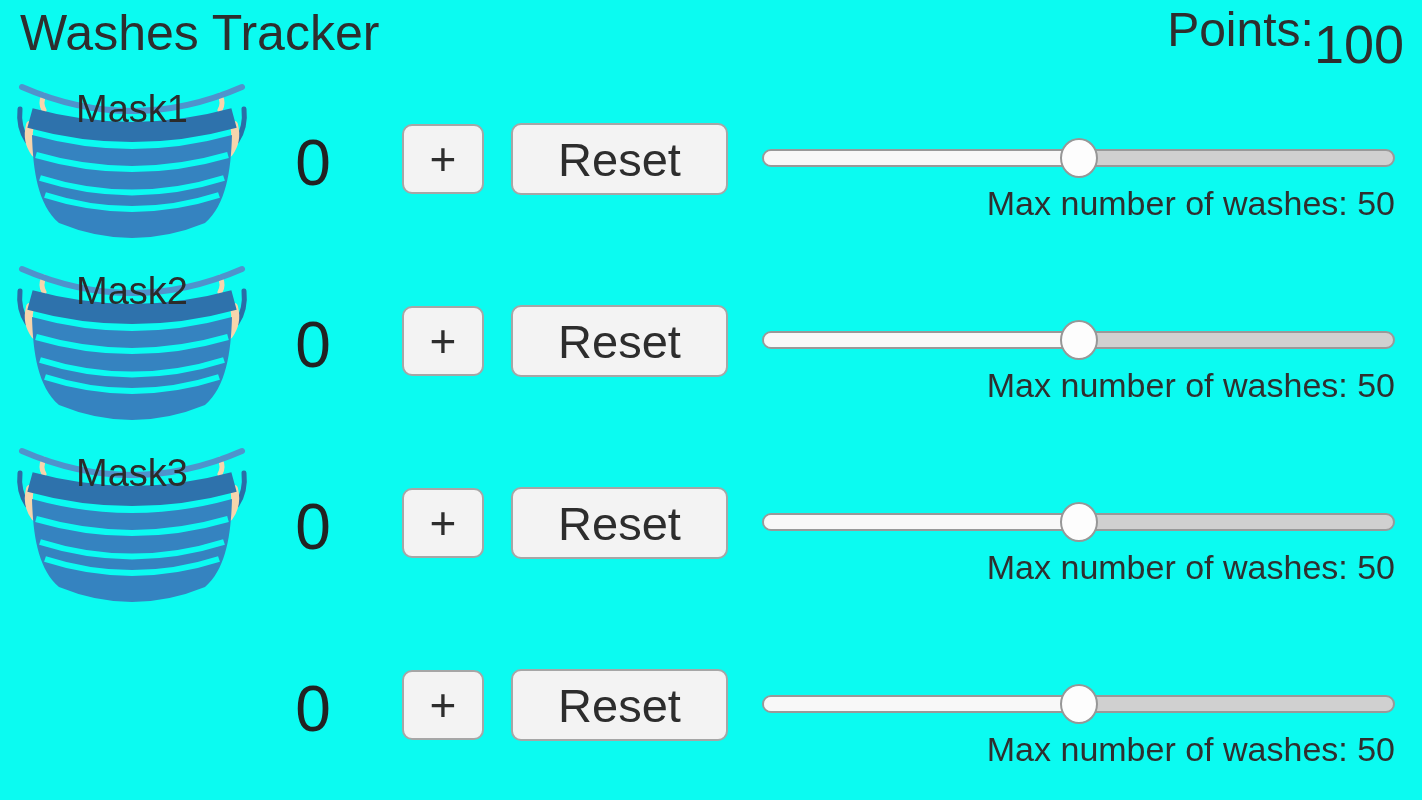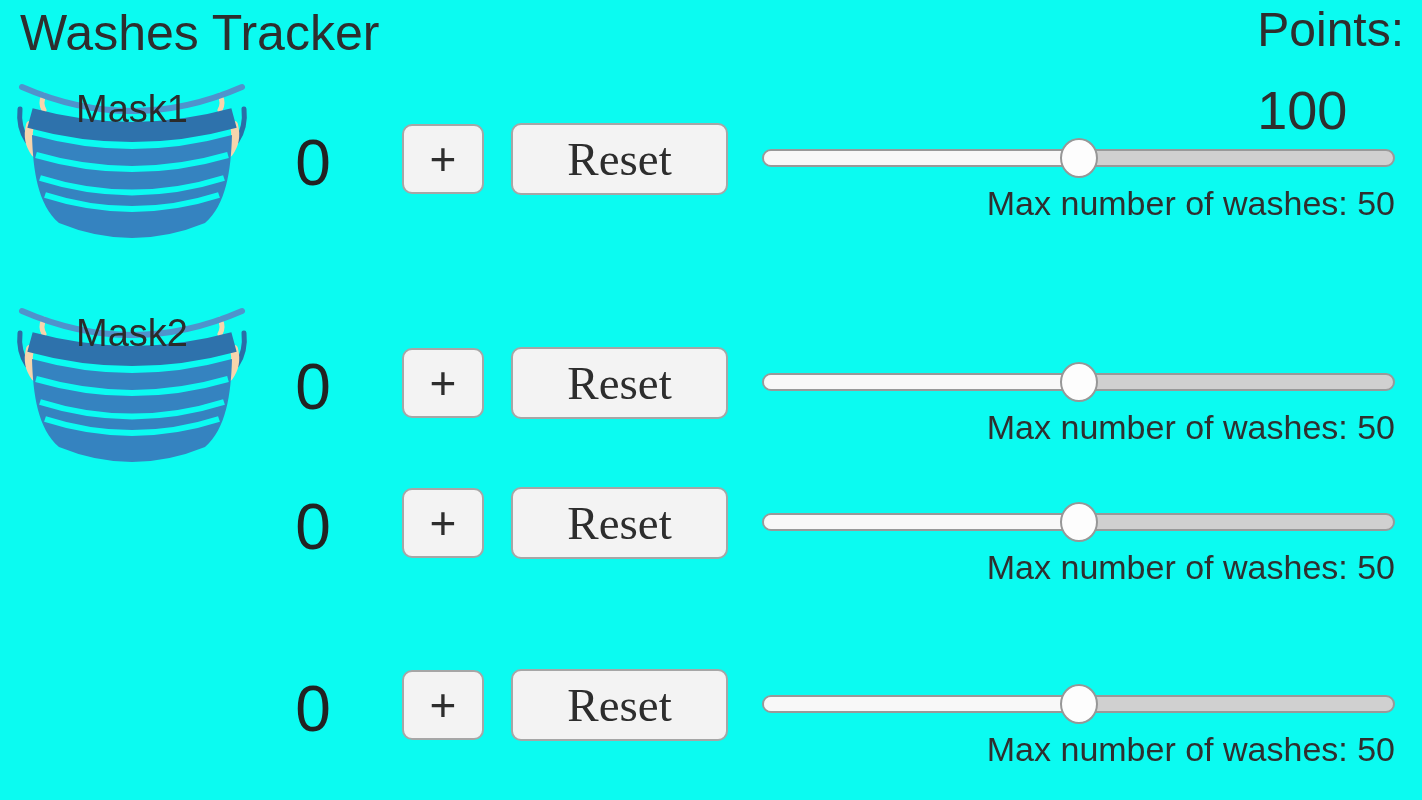--- a/index.html
+++ b/index.html
@@ -26,29 +26,29 @@
   .app{position:absolute;inset:0;border-radius:23px;}
 
   
   .title{
     position:absolute;left:20px;top:4px;
     font-size:50px;font-weight:400;color:var(--text);
     letter-spacing:0px;
   }
   .points{
     position:absolute;right:18px;top:2px;
-    display:flex;align-items:flex-start;flex-direction:column;
+    display:flex;align-items:flex-start;
   }
   .points-label{font-size:48px;color:var(--text);}
-  .points-value{font-size:54px;color:var(--text);margin-top:22px;}
+  .points-value{font-size:54px;color:var(--text);margin-top:11px;}
 
   
   .row{position:absolute;left:0;width:1422px;height:182px;}
   .row.r0{top:82px;padding-left:47px;}
-  .row.r1{top:264px;margin-top:42px;}
+  .row.r1{top:264px;}
   .row.r2{top:446px;}
   .row.r3{top:628px;}
 
   .mask{
     position:absolute;left:16px;top:0px;width:232px;height:160px;
   }
   .mask svg{position:absolute;left:0;top:0;overflow:visible;}
   .mask-label{
     position:absolute;left:0;top:6px;width:232px;
     text-align:center;font-size:38px;color:#2b2b2b;
@@ -64,21 +64,21 @@
     background:var(--btn-bg);
     border:2px solid var(--btn-border);
     border-radius:10px;
     color:#2d2d2d;
     font-family:"Liberation Sans", sans-serif;
     display:flex;align-items:center;justify-content:center;
     cursor:pointer;
     line-height:1;
   }
   .btn-plus{left:402px;top:42px;width:82px;height:70px;font-size:46px;font-weight:400;}
-  .btn-reset{left:511px;top:41px;width:217px;height:72px;font-size:47px;font-family:Liberation Serif, serif;}
+  .btn-reset{left:511px;top:41px;width:217px;height:72px;font-size:47px;}
 
   .slider{
     position:absolute;left:762px;top:137px;width:633px;height:40px;
   }
   .row .slider{top:56px;}
   .slider-track{
     position:absolute;left:0;top:11px;width:633px;height:18px;
     background:var(--track-right);
     border:2px solid var(--track-border);
     border-radius:10px;
@@ -168,20 +168,37 @@
     <div class="slider">
       <div class="slider-track">
         <div class="slider-fill" style="width: 50%;"></div>
       </div>
       <div class="slider-thumb" style="left: 50%;"></div>
     </div>
     <div class="slider-label">Max number of washes: 50</div>
   </section>
 
   <section class="row r2">
+    <div class="mask">
+      <svg width="232" height="160" viewBox="0 0 232 158">
+        <path d="M4,26 Q2,44 11,58" stroke="#2b6da6" stroke-width="5" fill="none" stroke-linecap="round"></path>
+        <path d="M228,26 Q230,44 221,58" stroke="#2b6da6" stroke-width="5" fill="none" stroke-linecap="round"></path>
+        <path d="M28,12 Q24,20 28,27" stroke="var(--mask-skin)" stroke-width="5" fill="none" stroke-linecap="round"></path>
+        <path d="M204,12 Q208,20 204,27" stroke="var(--mask-skin)" stroke-width="5" fill="none" stroke-linecap="round"></path>
+        <path d="M14,42 Q10,58 19,70" stroke="var(--mask-skin)" stroke-width="8" fill="none" stroke-linecap="round"></path>
+        <path d="M218,42 Q222,58 213,70" stroke="var(--mask-skin)" stroke-width="8" fill="none" stroke-linecap="round"></path>
+        <path d="M16,52 Q116,80 216,52 C215,88 210,122 189,140 Q116,170 43,140 C22,122 17,88 16,52 Z" fill="var(--mask-body)"></path>
+        <path d="M20,72 Q116,100 212,72" stroke="var(--bg)" stroke-width="6" fill="none"></path>
+        <path d="M24,95 Q116,124 208,95" stroke="var(--bg)" stroke-width="6" fill="none"></path>
+        <path d="M29,112 Q116,140 203,112" stroke="var(--bg)" stroke-width="6" fill="none"></path>
+        <path d="M14,35 Q116,63 218,35" stroke="var(--mask-band)" stroke-width="20" fill="none"></path>
+        <path d="M6,4 Q116,52 226,4" stroke="var(--mask-strap)" stroke-width="6" fill="none" stroke-linecap="round"></path>
+      </svg>
+      <div class="mask-label">Mask3</div>
+    </div>
     <div class="count">0</div>
     <button class="btn btn-plus">+</button>
     <button class="btn btn-reset">Reset</button>
     <div class="slider">
       <div class="slider-track">
         <div class="slider-fill" style="width: 50%;"></div>
       </div>
       <div class="slider-thumb" style="left: 50%;"></div>
     </div>
     <div class="slider-label">Max number of washes: 50</div>

